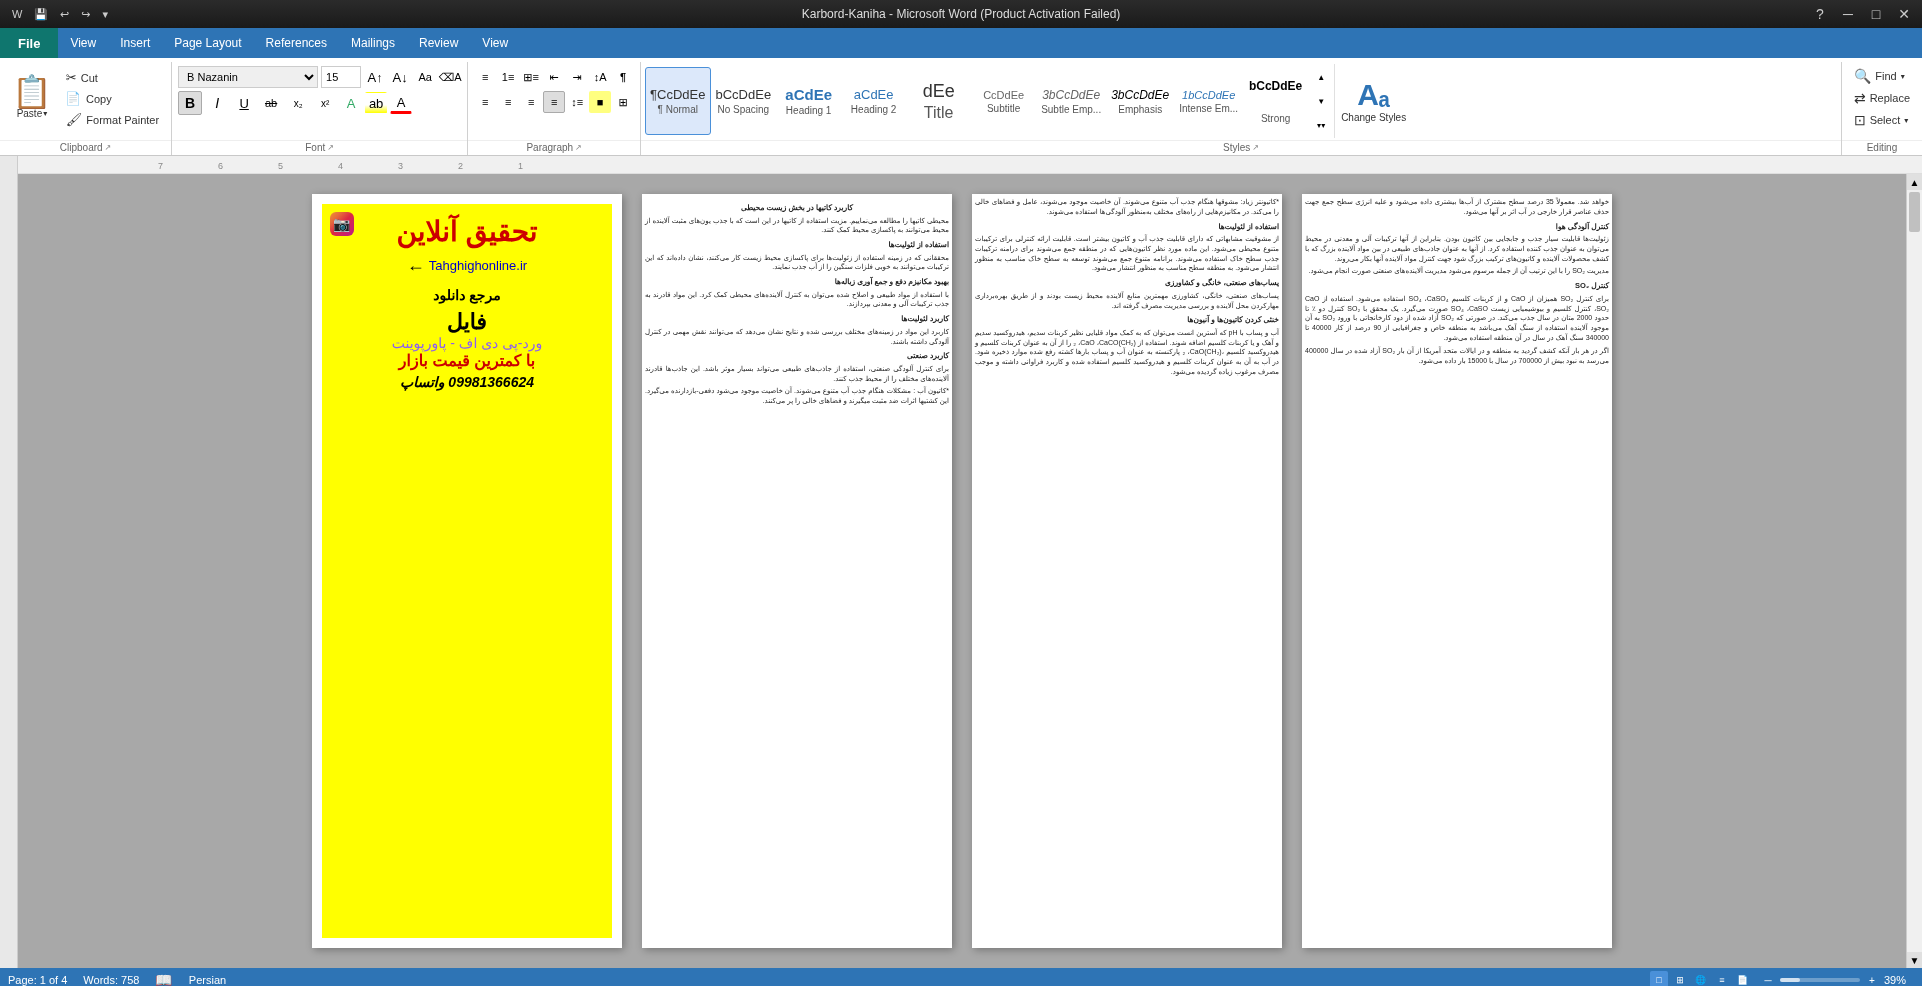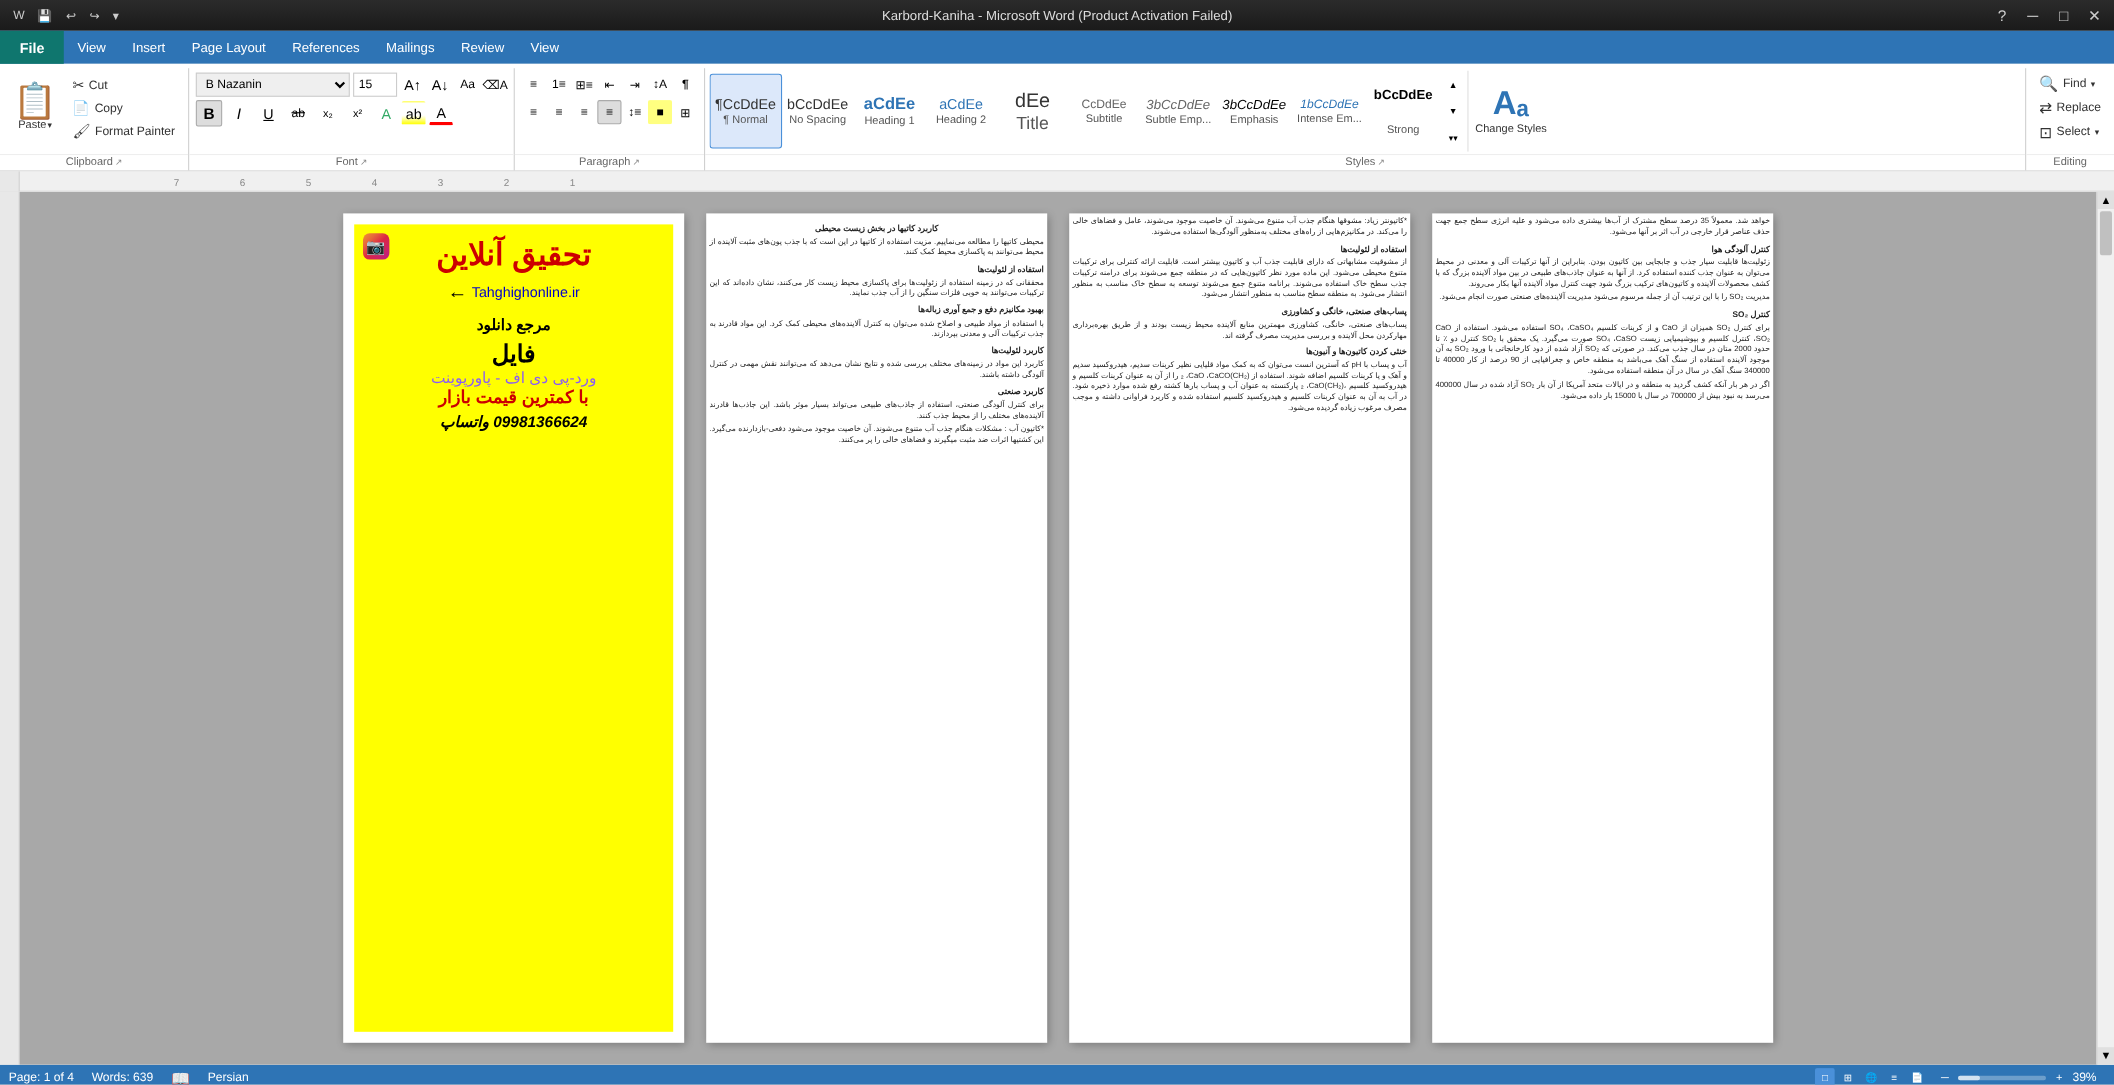--- a/index.html
+++ b/index.html
@@ -609,21 +609,21 @@
     <div class="scrollbar-track">
       <div class="scrollbar-thumb"></div>
     </div>
     <div class="scrollbar-btn">▼</div>
   </div>
 </div>
 
 <div class="status-bar">
   <div class="status-left">
     <span>Page: 1 of 4</span>
-    <span>Words: 639</span>
+    <span>Words: 758</span>
     <span style="font-size:14px;">📖</span>
     <span>Persian</span>
   </div>
   <div class="status-right">
     <div style="display:flex;gap:3px;">
       <div class="icon-btn" style="width:18px;height:18px;font-size:9px;background:#4a90d9;color:#fff;">□</div>
       <div class="icon-btn" style="width:18px;height:18px;font-size:9px;">⊞</div>
       <div class="icon-btn" style="width:18px;height:18px;font-size:9px;">🌐</div>
       <div class="icon-btn" style="width:18px;height:18px;font-size:9px;">≡</div>
       <div class="icon-btn" style="width:18px;height:18px;font-size:9px;">📄</div>

